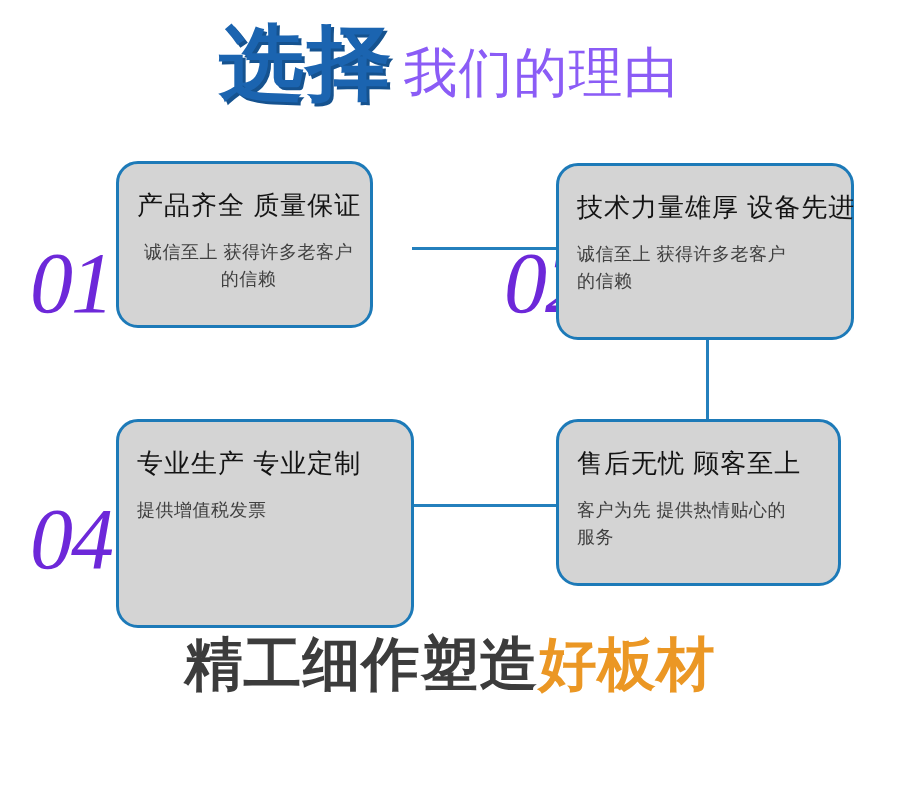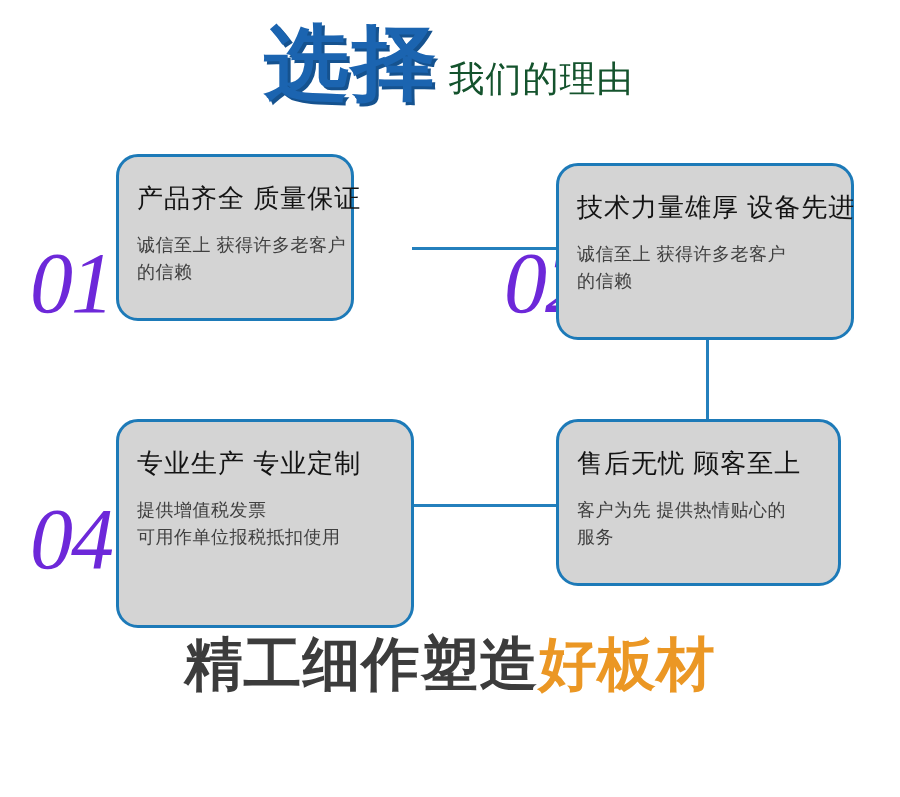--- a/index.html
+++ b/index.html
@@ -35,23 +35,23 @@
     font-weight: bold;
     color: #1b64b0;
     letter-spacing: 2px;
     line-height: 1;
     vertical-align: baseline;
     text-shadow: 3px 3px 0 #15528f;
     transform: scaleX(1.04);
   }
   .header-sub {
     display: inline-block;
-    font-size: 36px;
+    font-size: 54px;
     font-weight: normal;
-    color: #14532d;
+    color: #8b5cf6;
     letter-spacing: 1px;
     line-height: 1;
     vertical-align: baseline;
     margin-left: 14px;
   }
 
   
   .conn {
     position: absolute;
     background: #2480bd;
@@ -61,21 +61,21 @@
   .conn-h2 { left: 412px; top: 504px; width: 147px; height: 3px; }
 
   
   .card {
     position: absolute;
     box-sizing: border-box;
     background: #d4d4d4;
     border: 3px solid #1d7ab8;
     border-radius: 22px;
   }
-  .card-1 { left: 116px; top: 154px; width: 238px; height: 167px; }
+  .card-1 { left: 116px; top: 161px; width: 257px; height: 167px; text-align: center; }
   .card-2 { left: 556px; top: 163px; width: 298px; height: 177px; }
   .card-4 { left: 116px; top: 419px; width: 298px; height: 209px; }
   .card-3 { left: 556px; top: 419px; width: 285px; height: 167px; }
 
   .card-title {
     position: absolute;
     left: 18px;
     top: 27px;
     font-size: 26px;
     font-weight: normal;
@@ -166,21 +166,20 @@
     <div class="card-desc">
       <span>诚信至上 获得许多老客户</span>
       <span>的信赖</span>
     </div>
   </div>
 
   <div class="card card-4">
     <div class="card-title">专业生产 专业定制</div>
     <div class="card-desc">
       <span>提供增值税发票</span>
-      <span>可用作单位报税抵扣使用</span>
     </div>
   </div>
 
   <div class="card card-3">
     <div class="card-title">售后无忧 顾客至上</div>
     <div class="card-desc">
       <span>客户为先 提供热情贴心的</span>
       <span>服务</span>
     </div>
   </div>

